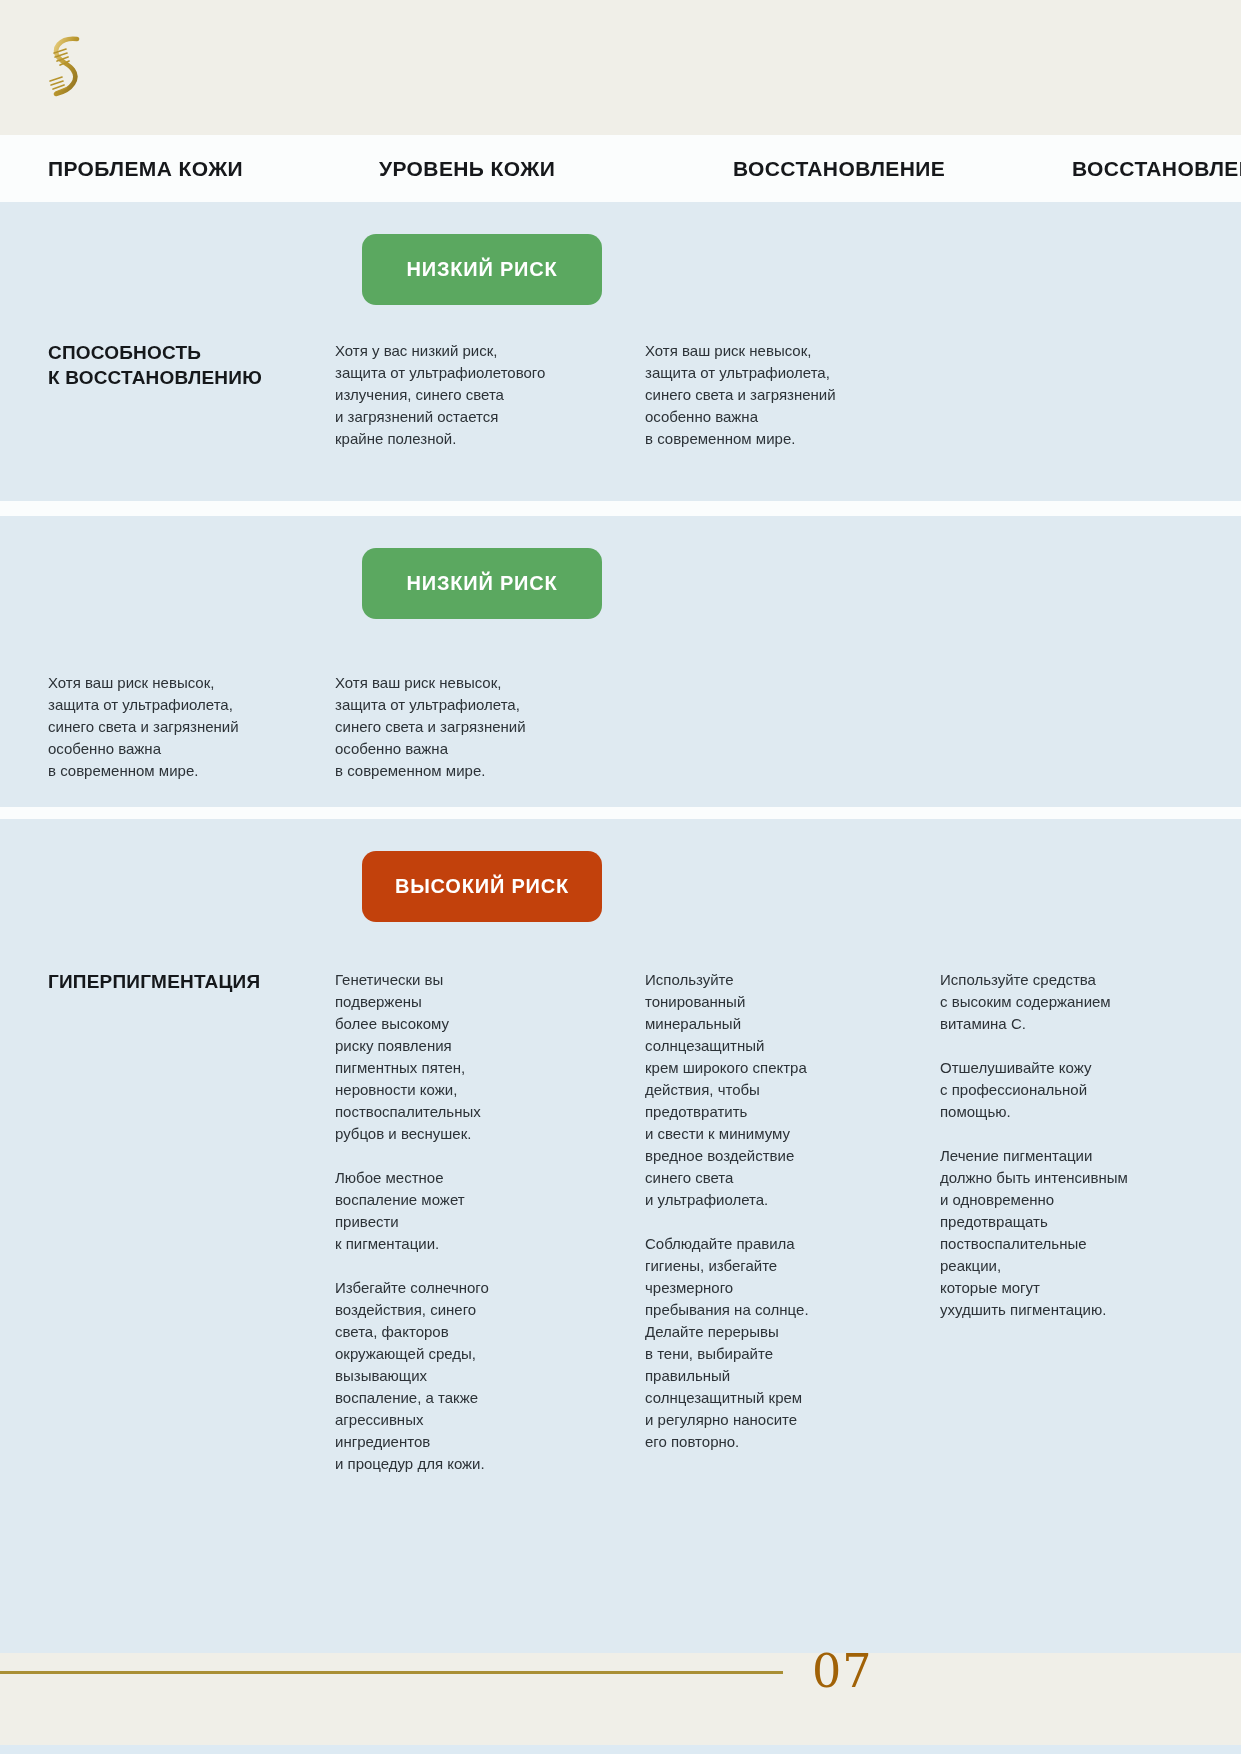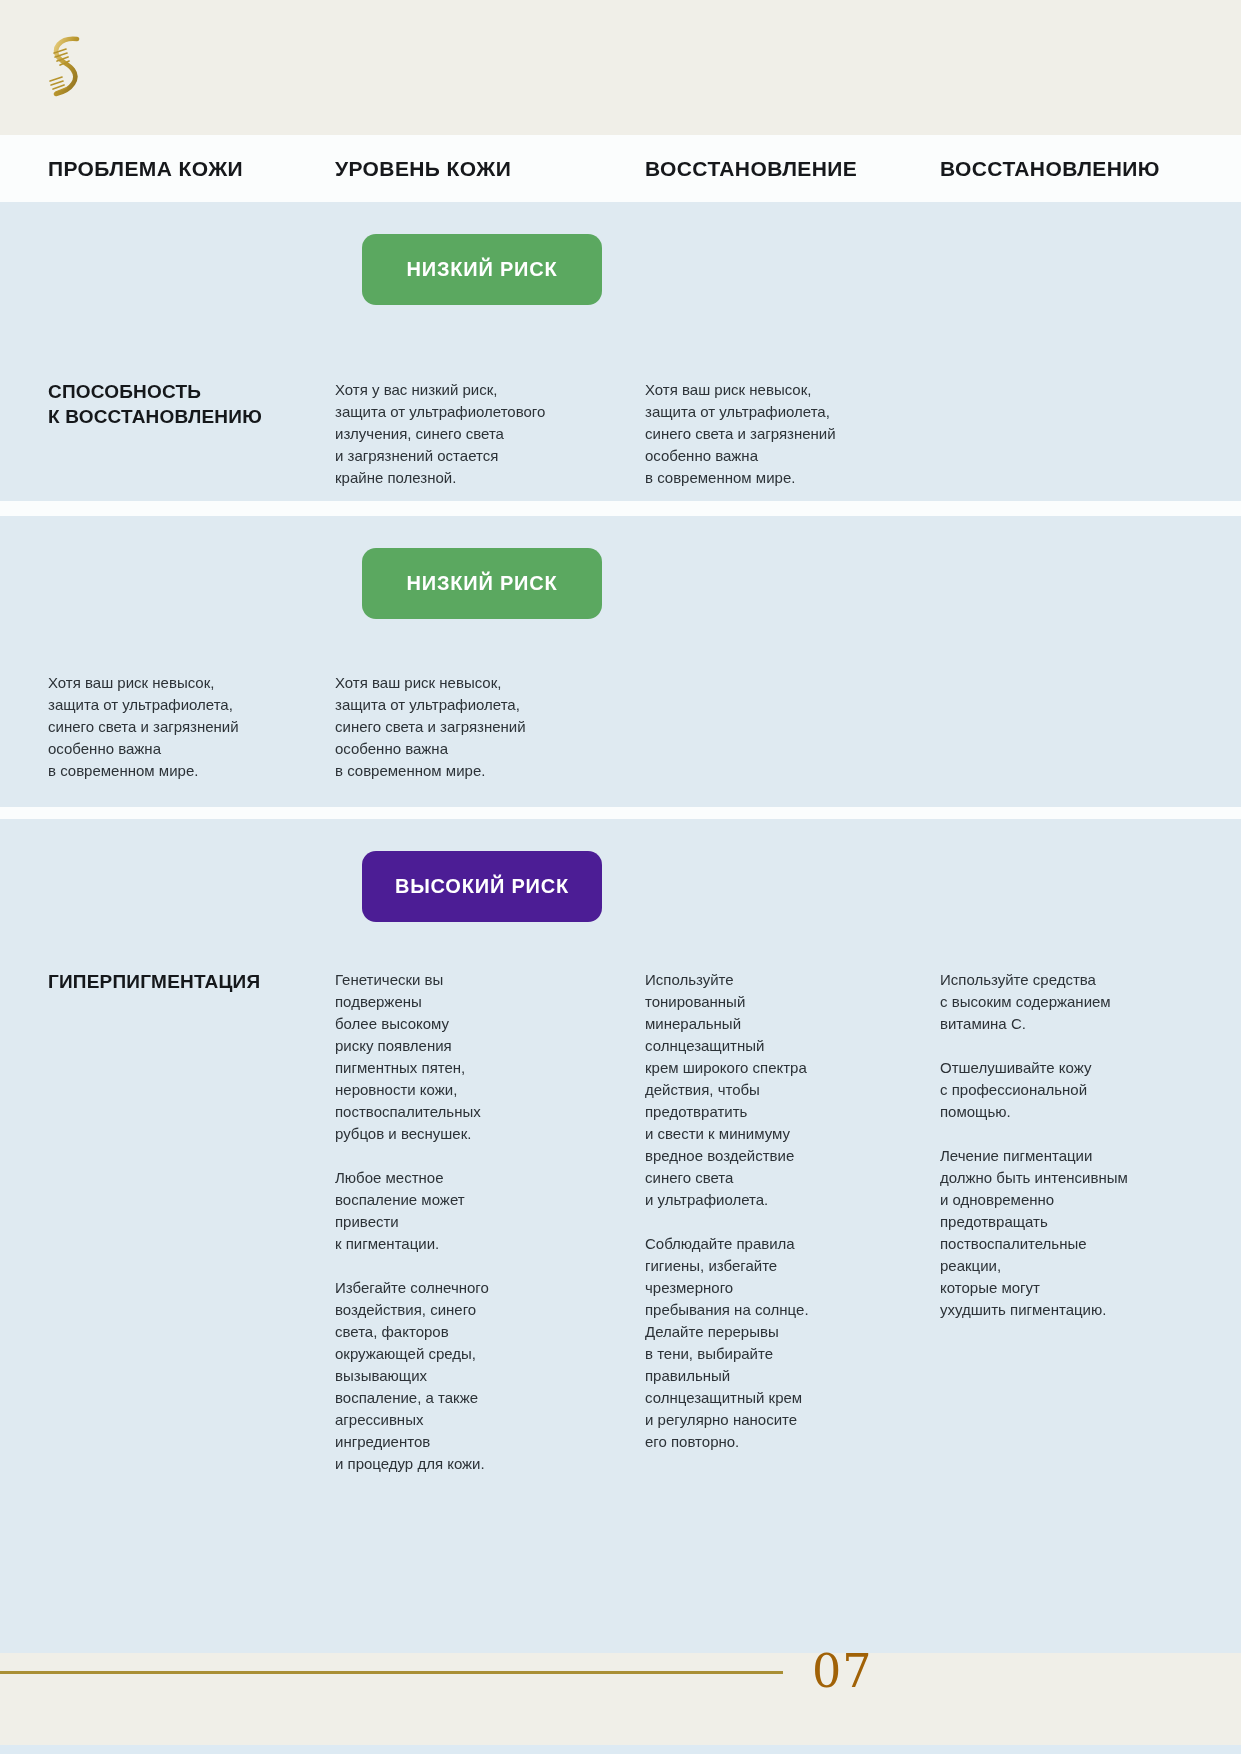--- a/index.html
+++ b/index.html
@@ -10,21 +10,21 @@
     color:#23282c;overflow:hidden;
   }
   .logo{position:absolute;left:46px;top:36px;width:42px;height:62px;}
   .white-panel{
     position:absolute;left:0;top:135px;width:1241px;height:1518px;
     background:#fbfdfd;
   }
   .header-band{
     position:absolute;left:0;top:0;width:1234px;height:67px;
     display:grid;grid-template-columns:287px 310px 295px 1fr;
-    box-sizing:border-box;padding-left:48px;align-items:center;
+    box-sizing:border-box;padding-left:48px;align-items:center;gap:44px;
   }
   .header-cell{
     font-size:21px;font-weight:700;letter-spacing:0.4px;color:#16181b;
     white-space:nowrap;
   }
   .section{
     position:absolute;left:0;width:1241px;background:#dfeaf1;
   }
   .section-1{top:67px;height:299px;}
   .section-2{top:381px;height:291px;}
@@ -34,21 +34,21 @@
     border-radius:14px;display:flex;align-items:center;justify-content:center;
     color:#ffffff;font-size:20px;font-weight:700;letter-spacing:0.8px;
     white-space:nowrap;
     margin-left:28px;
   }
   .content-grid{
     position:absolute;left:48px;width:1175px;
     display:grid;grid-template-columns:287px 310px 295px 1fr;
     align-items:start;box-sizing:border-box;
   }
-  .content-1{top:138px;margin-top:39px;}
+  .content-1{top:138px;}
   .content-2{top:156px;}
   .content-3{top:150px;}
   .row-title{
     font-size:19px;font-weight:800;line-height:25px;color:#15181b;
     white-space:pre-line;letter-spacing:0.2px;padding-right:24px;
   }
   .cell-text{
     font-size:15px;line-height:22px;color:#2c3237;
     white-space:pre-line;padding-right:28px;
   }
@@ -131,21 +131,21 @@
       <div class="cell-text">Хотя ваш риск невысок,
 защита от ультрафиолета,
 синего света и загрязнений
 особенно важна
 в современном мире.</div>
       <div class="cell-text"></div>
     </div>
   </div>
 
   <div class="section section-3">
-    <div class="risk-badge" style="background-color:#4c1d95">ВЫСОКИЙ РИСК</div>
+    <div class="risk-badge" style="background-color:#c2410c">ВЫСОКИЙ РИСК</div>
     <div class="content-grid content-3">
       <div class="row-title">ГИПЕРПИГМЕНТАЦИЯ</div>
       <div class="cell-text">Генетически вы
 подвержены
 более высокому
 риску появления
 пигментных пятен,
 неровности кожи,
 поствоспалительных
 рубцов и веснушек.

